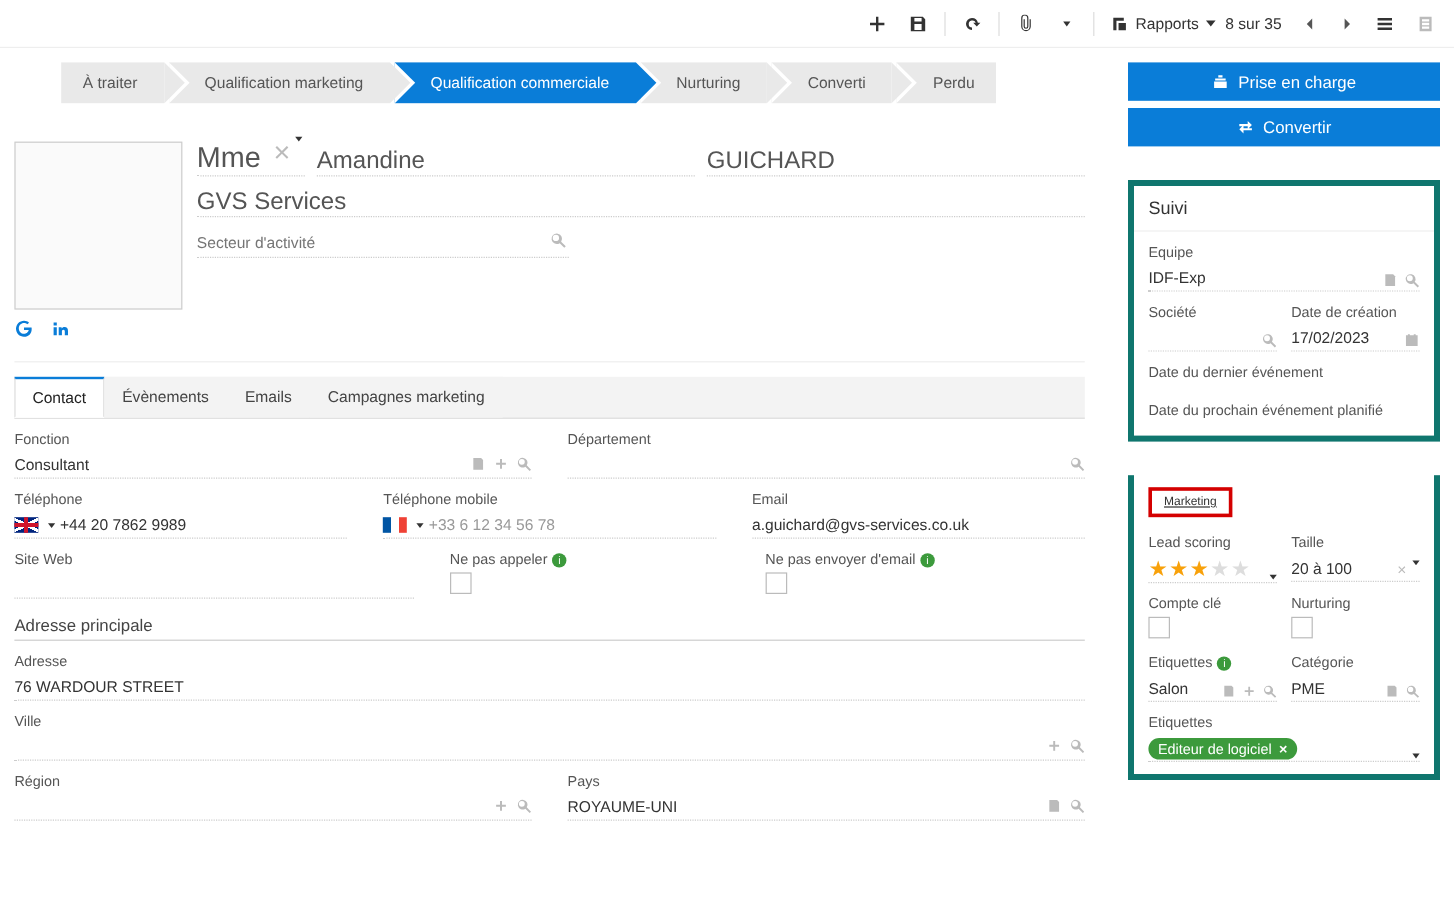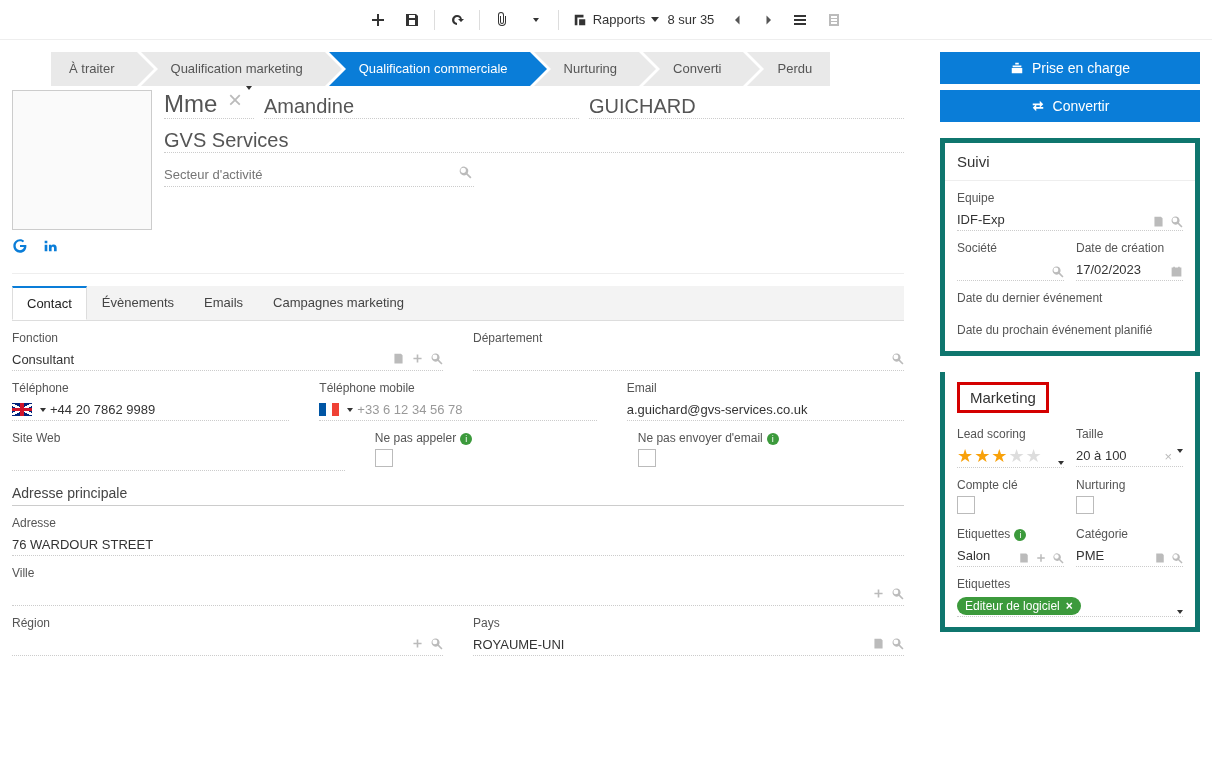--- a/index.html
+++ b/index.html
@@ -7,44 +7,44 @@
   font-family: "Segoe UI", Arial, sans-serif;
   font-size: 13px;
   color: #333;
   background: #fff;
   width: 1212px;
 }
 
 .toolbar {
   display: flex;
   align-items: center;
-  justify-content: center;
+  justify-content: flex-end;
   height: 40px;
   padding: 0 8px;
   border-bottom: 1px solid #eee;
 }
 .toolbar-left, .toolbar-right { display:flex; align-items:center; gap:2px; }
 .tb-btn {
   width: 32px; height:32px;
   display:flex; align-items:center; justify-content:center;
   color:#333; cursor:pointer;
 }
 .tb-btn svg { width:16px; height:16px; fill:#333; }
 .tb-sep { width:1px; height:20px; background:#ddd; margin:0 4px; }
 .reports-btn { display:flex; align-items:center; gap:6px; padding:0 8px; cursor:pointer; }
 .reports-btn .caret { border-left:4px solid transparent;border-right:4px solid transparent;border-top:5px solid #333; }
 .pager-text { margin-right:8px; }
 .pager-arrow { width:28px;height:32px; display:flex;align-items:center;justify-content:center;cursor:pointer; }
 .pager-arrow svg{width:12px;height:12px;fill:#555;}
 
 .layout { display:flex; gap:16px; padding:12px; align-items:flex-start;}
 .main-col { flex:1; }
-.side-col { width:280px; display:flex; flex-direction:column; gap:16px;padding-left:20px; }
-
-.stages { display:flex; margin-bottom:0;padding-left:39px; }
+.side-col { width:280px; display:flex; flex-direction:column; gap:28px;padding-left:20px; }
+
+.stages { display:flex; margin-bottom:28px;padding-left:39px; }
 .stage {
   position:relative;
   height:34px; line-height:34px;
   padding:0 22px 0 30px;
   background:#e9e9e9; color:#555;
   font-size:13px;
   margin-right:4px;
   cursor:pointer;
 }
 .stage:first-child{padding-left:18px;}
@@ -119,21 +119,21 @@
 .panel-h{ padding:10px 12px; border-bottom:1px solid #eee; font-size:15px; color:#333;}
 .panel-b{ padding:10px 12px; }
 .side-row{ display:flex; gap:12px; margin-bottom:10px;}
 .side-field{flex:1; min-width:0; position:relative;}
 .side-field .value-line{padding-right:40px;}
 .side-icons{position:absolute;right:0;bottom:2px;display:flex;gap:5px;color:#bbb;}
 .stars{ color:#f8a10a; font-size:18px; letter-spacing:1px;}
 .stars .empty{color:#ddd;}
 .tag-pill{display:inline-flex;align-items:center;background:#3c9a3c;color:#fff;border-radius:10px;padding:2px 8px;font-size:12px;gap:6px;}
 .tag-pill .x{font-weight:bold;cursor:pointer;}
-.marketing-h{ border:3px solid #d40000; padding:4px 10px; display:inline-block; font-size:15px;}
+.marketing-h{ border:3px solid #d40000; padding:4px 10px; display:inline-block; font-size:10px;text-decoration:underline;}
 .panel.marketing .panel-h{border-bottom:none;padding-bottom:4px;}
 .panel.marketing{border-top:none;}
 .muted{color:#999;}
 svg{pointer-events:none;}
 </style>
 </head>
 <body>
 
 <div class="toolbar">
   <div class="toolbar-left">

